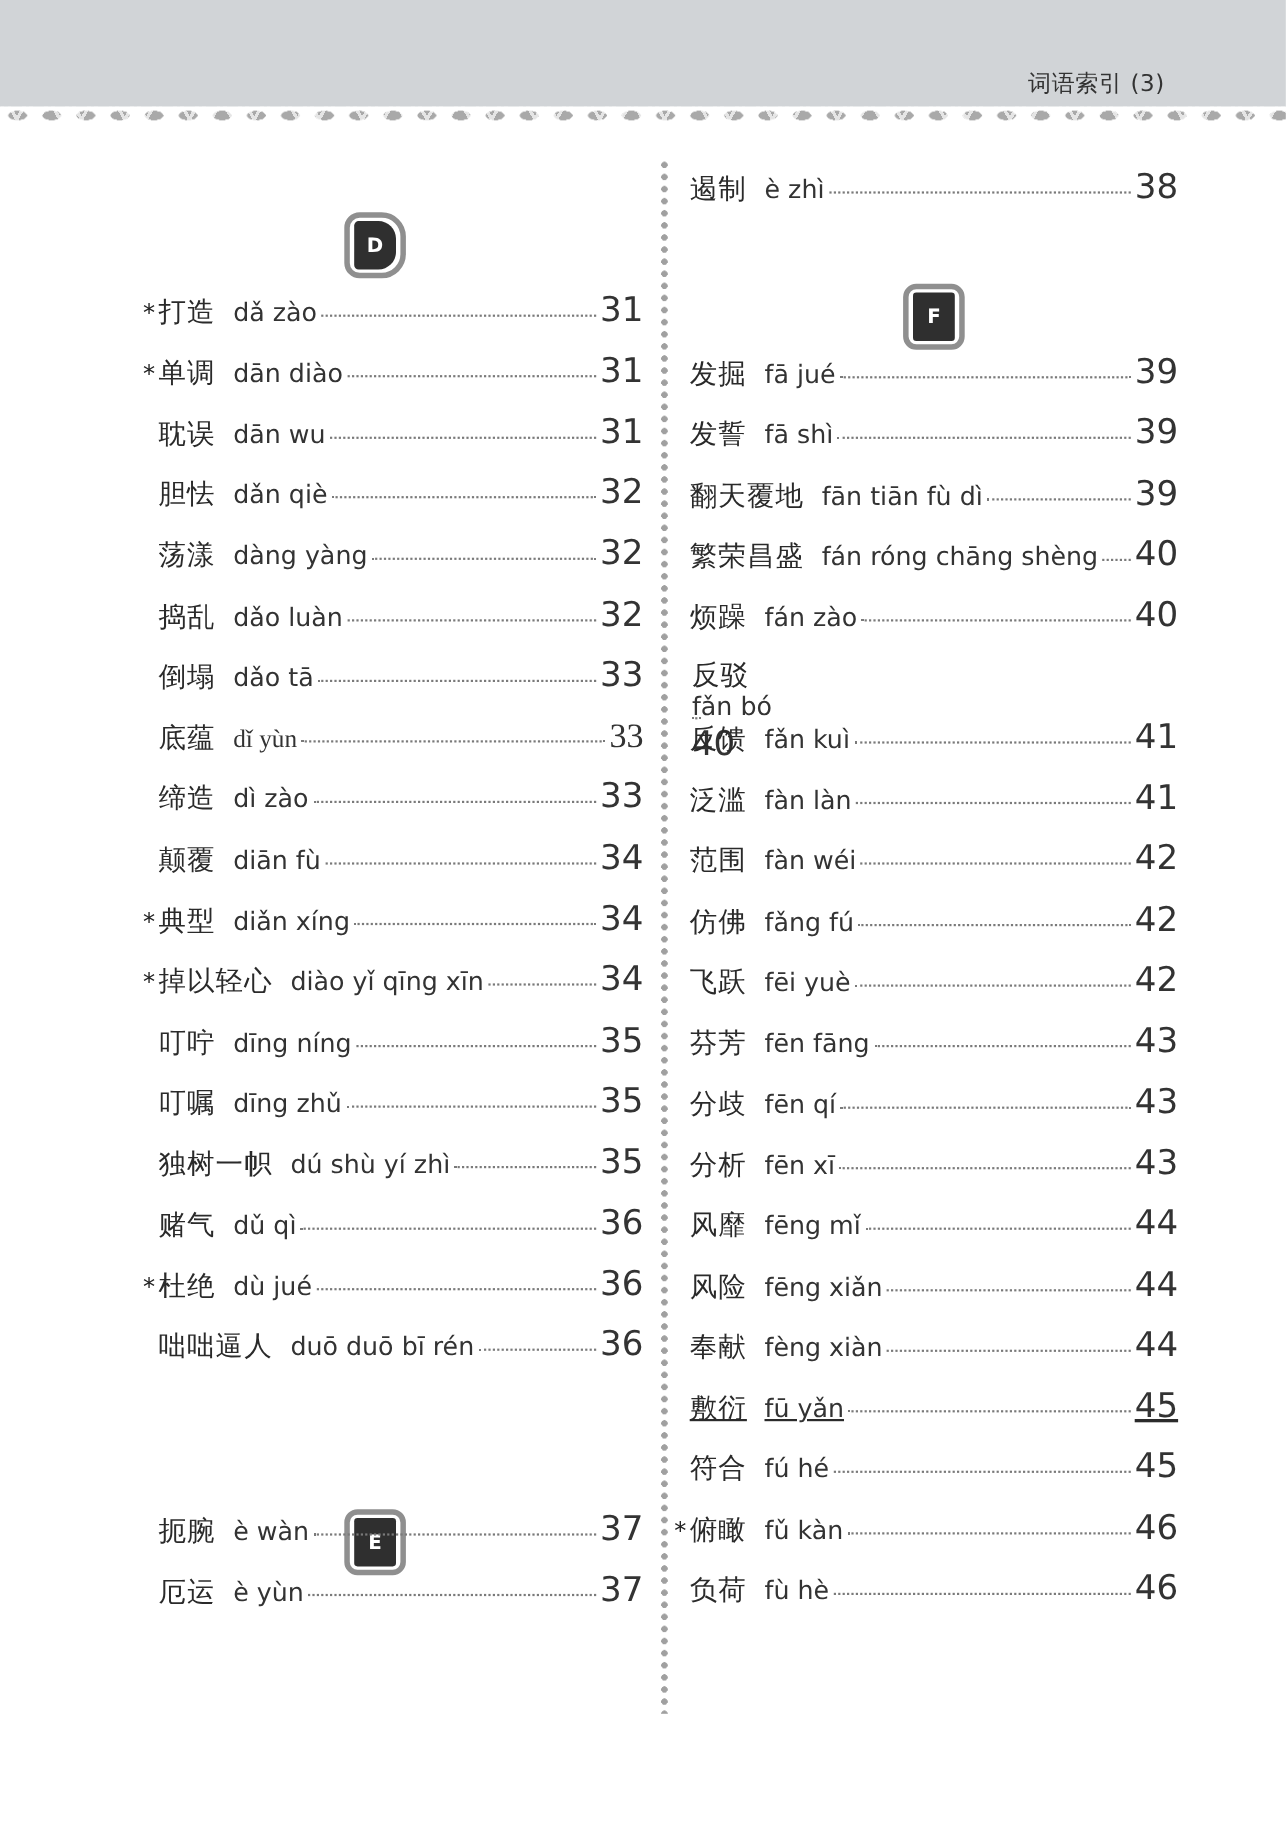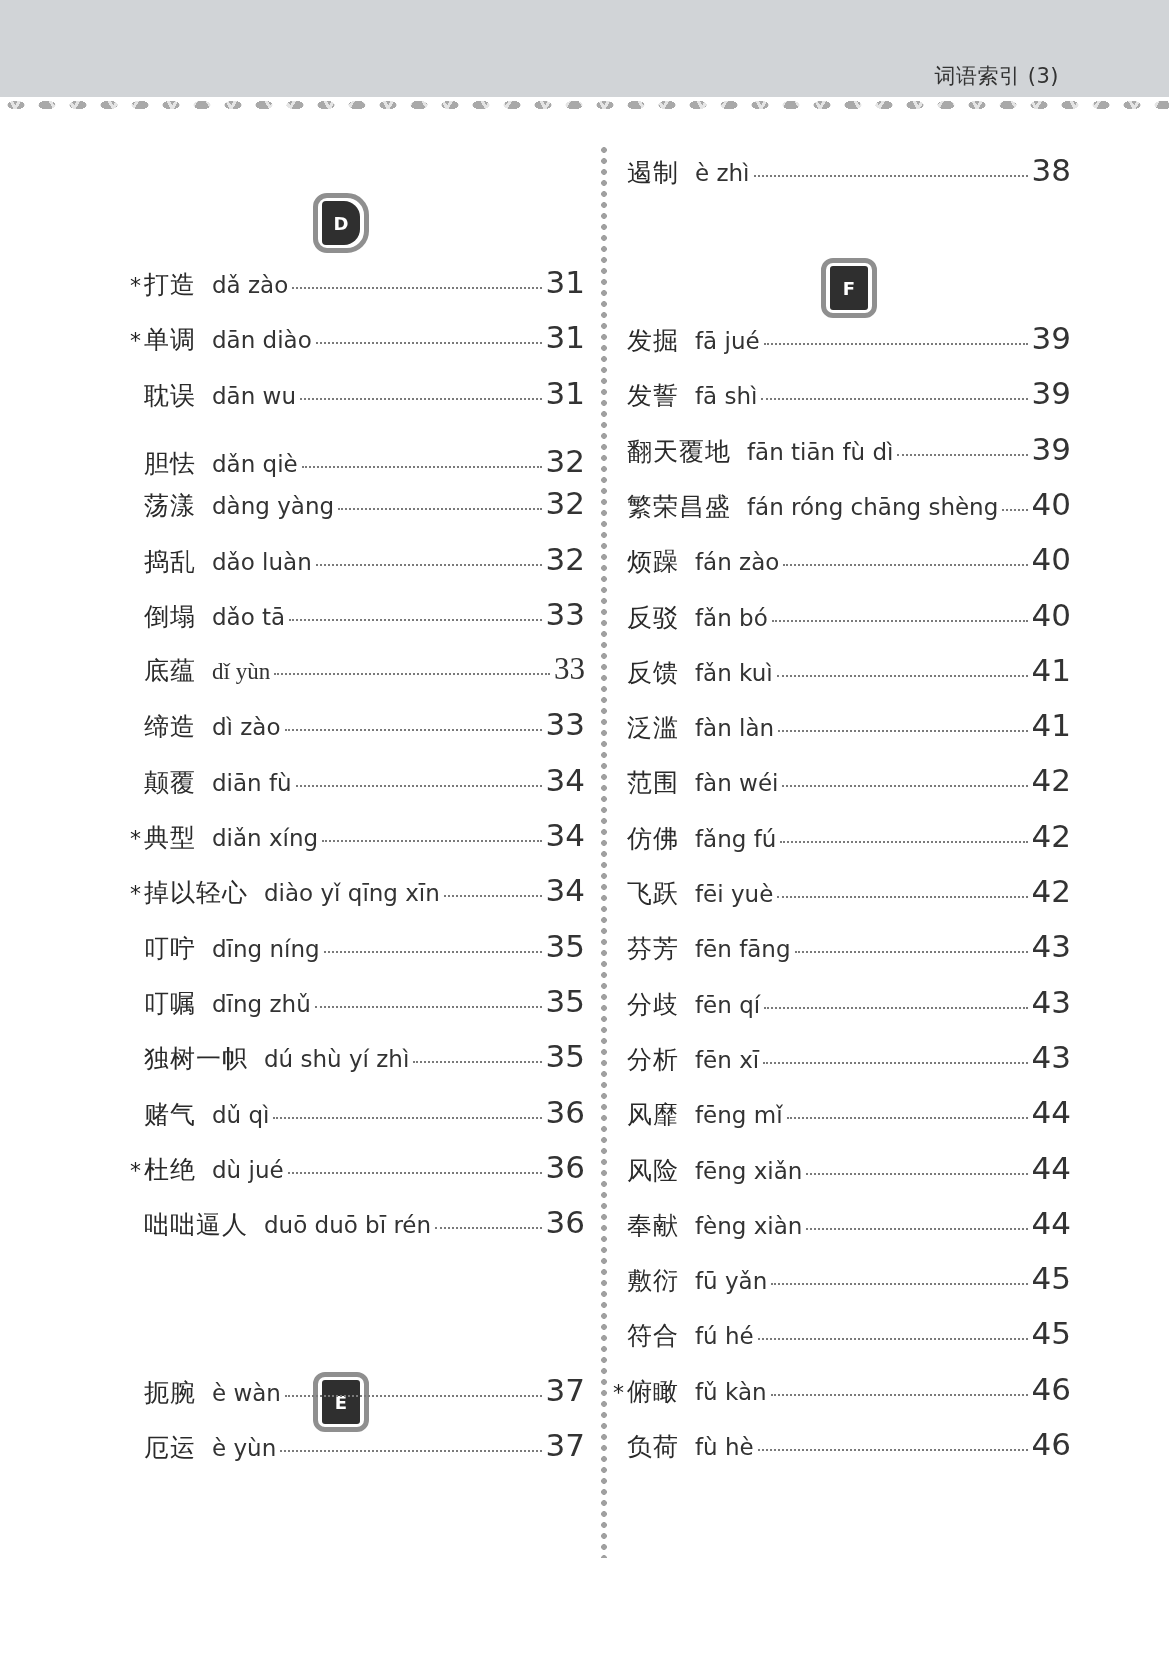--- a/index.html
+++ b/index.html
@@ -101,21 +101,21 @@
     <span class="dots"></span>
     <span class="page">31</span>
   </div>
       <div class="entry" style="top: 374.6px; left: 0px;">
     <span class="star"></span>
     <span class="hanzi">耽误</span>
     <span class="pinyin">dān wu</span>
     <span class="dots"></span>
     <span class="page">31</span>
   </div>
-      <div class="entry" style="top: 443px; left: 0px; justify-content: flex-end;">
+      <div class="entry" style="top: 429px; left: 0px; justify-content: flex-end;">
     <span class="star"></span>
     <span class="hanzi">胆怯</span>
     <span class="pinyin">dǎn qiè</span>
     <span class="dots"></span>
     <span class="page">32</span>
   </div>
       <div class="entry" style="top: 485.2px; left: 0px;">
     <span class="star"></span>
     <span class="hanzi">荡漾</span>
     <span class="pinyin">dàng yàng</span>
@@ -281,21 +281,21 @@
     <span class="dots"></span>
     <span class="page">40</span>
   </div>
       <div class="entry" style="top: 541.2px; left: -12px;">
     <span class="star"></span>
     <span class="hanzi">烦躁</span>
     <span class="pinyin">fán zào</span>
     <span class="dots"></span>
     <span class="page">40</span>
   </div>
-      <div class="entry" style="top: 596.5px; left: -12px;">
+      <div class="entry" style="top: 596.5px; left: -12px; flex-direction: column;">
     <span class="star"></span>
     <span class="hanzi">反驳</span>
     <span class="pinyin">fǎn bó</span>
     <span class="dots"></span>
     <span class="page">40</span>
   </div>
       <div class="entry" style="top: 651.8px; left: -12px;">
     <span class="star"></span>
     <span class="hanzi">反馈</span>
     <span class="pinyin">fǎn kuì</span>
@@ -365,21 +365,21 @@
     <span class="dots"></span>
     <span class="page">44</span>
   </div>
       <div class="entry" style="top: 1204.8px; left: -12px;">
     <span class="star"></span>
     <span class="hanzi">奉献</span>
     <span class="pinyin">fèng xiàn</span>
     <span class="dots"></span>
     <span class="page">44</span>
   </div>
-      <div class="entry" style="top: 1260.1px; left: -12px;">
+      <div class="entry" style="top: 1260.1px; left: -12px; text-decoration: underline;">
     <span class="star"></span>
     <span class="hanzi">敷衍</span>
     <span class="pinyin">fū yǎn</span>
     <span class="dots"></span>
     <span class="page">45</span>
   </div>
       <div class="entry" style="top: 1315.4px; left: -12px;">
     <span class="star"></span>
     <span class="hanzi">符合</span>
     <span class="pinyin">fú hé</span>

